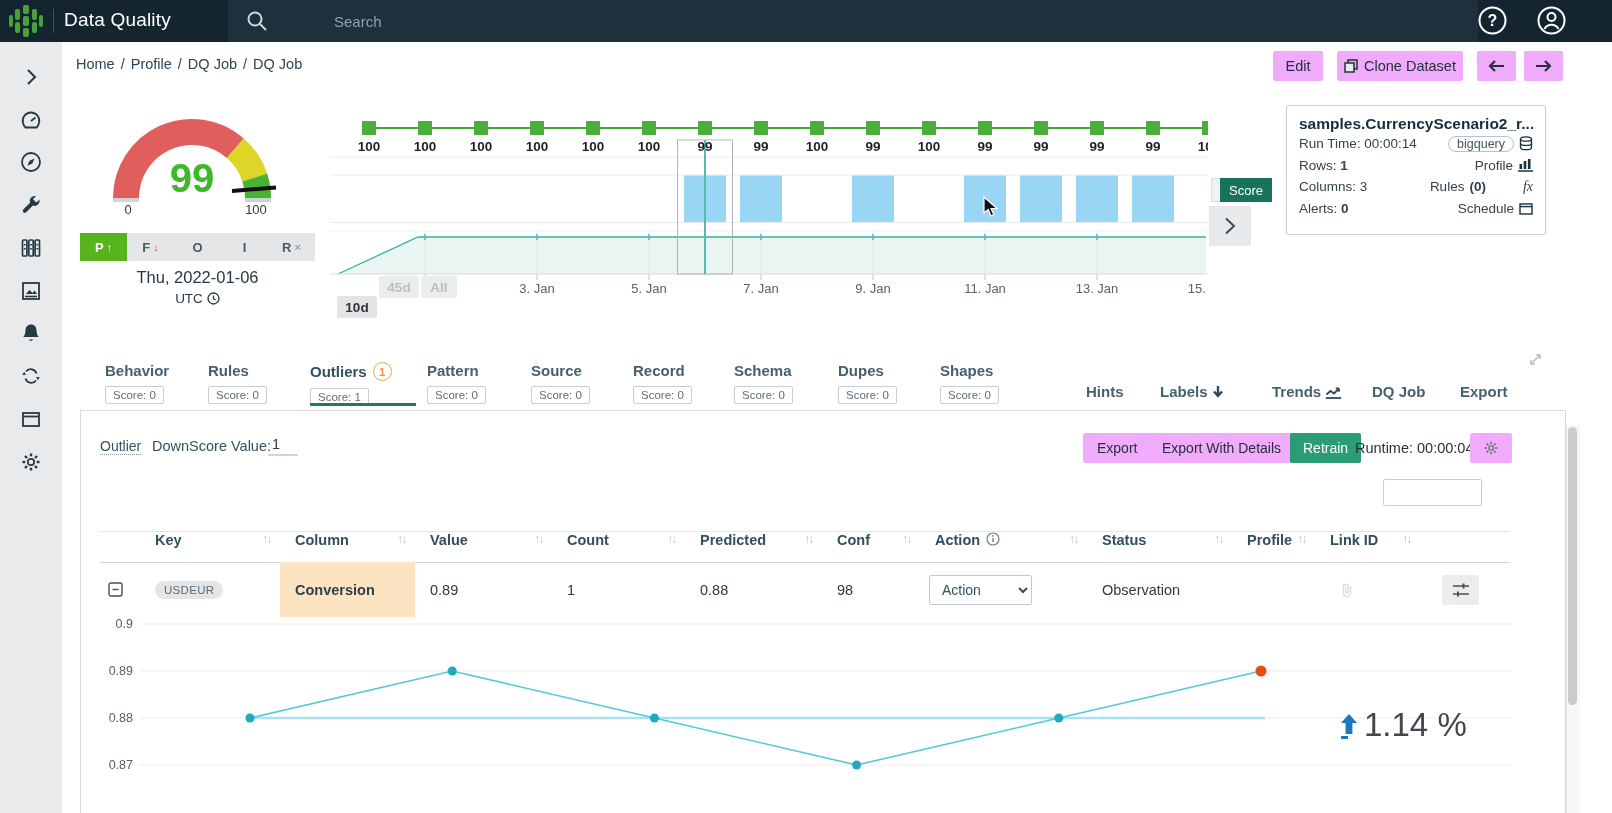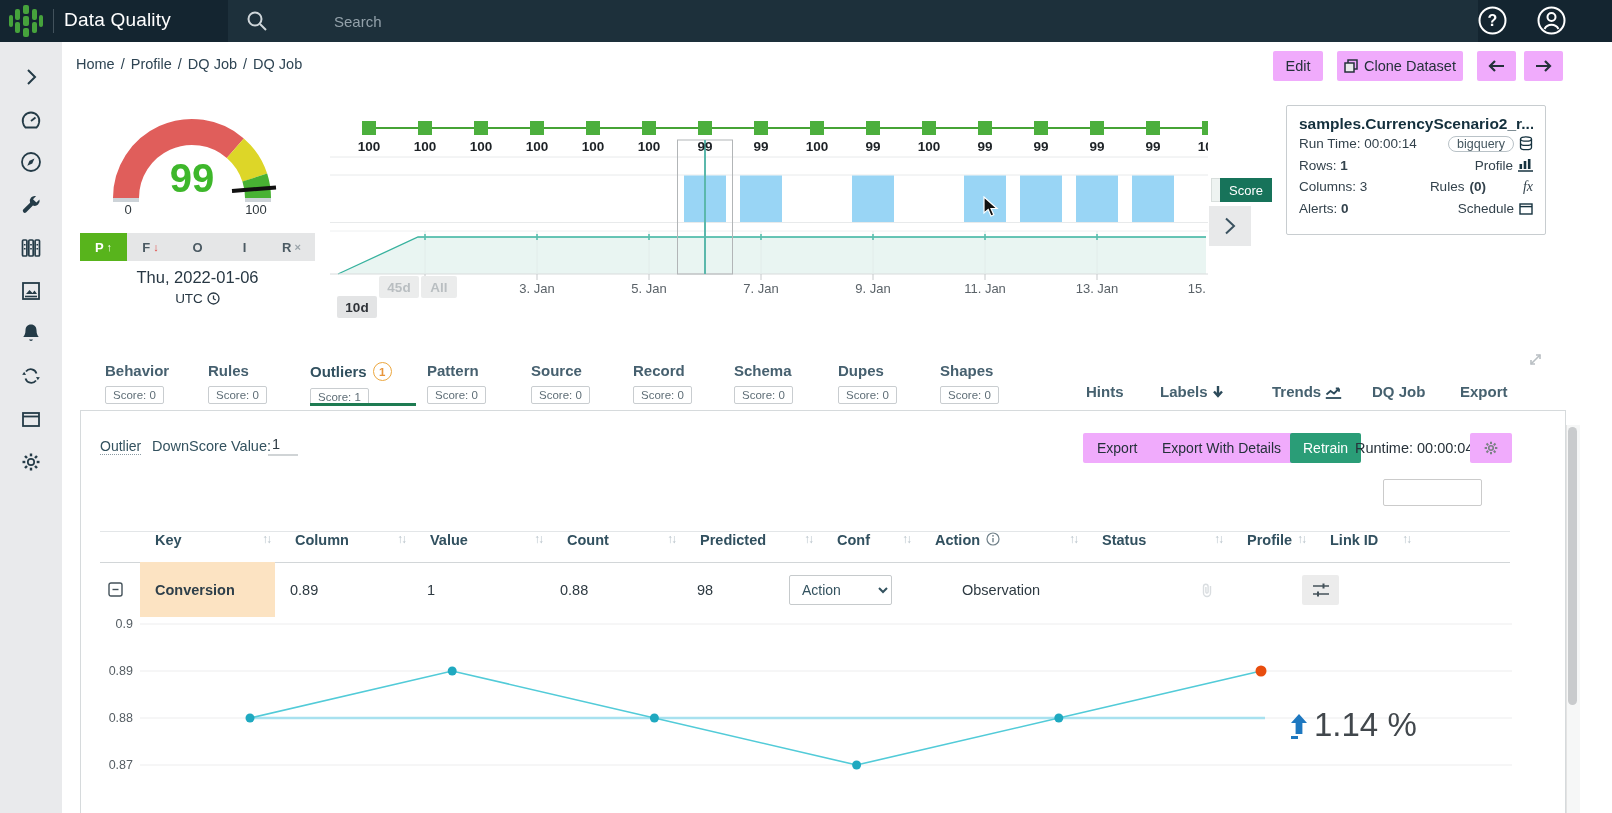--- a/index.html
+++ b/index.html
@@ -94,21 +94,21 @@
   .trow{left:100px;top:562px;width:1410px;height:55px;display:flex;align-items:center;}
   .td{box-sizing:border-box;padding:0 10px 0 15px;font-size:14.5px;color:#2e3a42;display:flex;align-items:center;height:55px;}
   .key-pill{background:#e3e5e7;border-radius:9px;padding:3px 9px;font-size:11.5px;color:#5d6b74;letter-spacing:.3px;}
   .cell-hl{background:#fce3c2;font-weight:bold;color:#2e3f4a;}
   .action-sel{width:103px;height:30px;border:1px solid #c6cacc;border-radius:2px;background:#fff;
               font-family:inherit;font-size:14px;color:#33525f;padding:0 8px;}
   .tool-btn{width:37px;height:30px;background:#ececec;border:none;border-radius:2px;display:flex;
             align-items:center;justify-content:center;cursor:pointer;}
 
   
-  .pct{left:1288px;top:706px;display:flex;align-items:flex-start;gap:4px;}
+  .pct{left:1338px;top:706px;display:flex;align-items:flex-start;gap:4px;}
   .pct-txt{font-size:33px;color:#41474c;}
 
   
   .scrollbar{left:1566px;top:425px;width:13px;height:388px;background:#f6f7f7;border-left:1px solid #e3e3e3;}
   .thumb{left:1568px;top:427px;width:9px;height:278px;background:#c9cbcd;border-radius:5px;}
 </style>
 </head>
 <body>
 
 <div class="page">
@@ -565,20 +565,23 @@
     <div class="th" style="width:90px"></div>
   </div>
 
   <div class="abs trow">
     <div class="td" style="width:40px;padding-left:8px">
       <svg width="15" height="15" viewBox="0 0 15 15">
         <rect x="1" y="1" width="13" height="13" rx="2" fill="none" stroke="#44525a" stroke-width="1.4"></rect>
         <line x1="4.5" y1="7.5" x2="10.5" y2="7.5" stroke="#44525a" stroke-width="1.4"></line>
       </svg>
     </div>
+    <div class="td" style="width:140px">
+        <span class="key-pill">USDEUR</span>
+      </div>
     <div class="td cell-hl" style="width:135px">Conversion</div>
     <div class="td" style="width:137px">0.89</div>
     <div class="td" style="width:133px">1</div>
     <div class="td" style="width:137px">0.88</div>
     <div class="td" style="width:98px">98</div>
     <div class="td" style="width:167px;padding-left:9px">
       <select class="action-sel">
         <option>Action</option>
       </select>
     </div>

